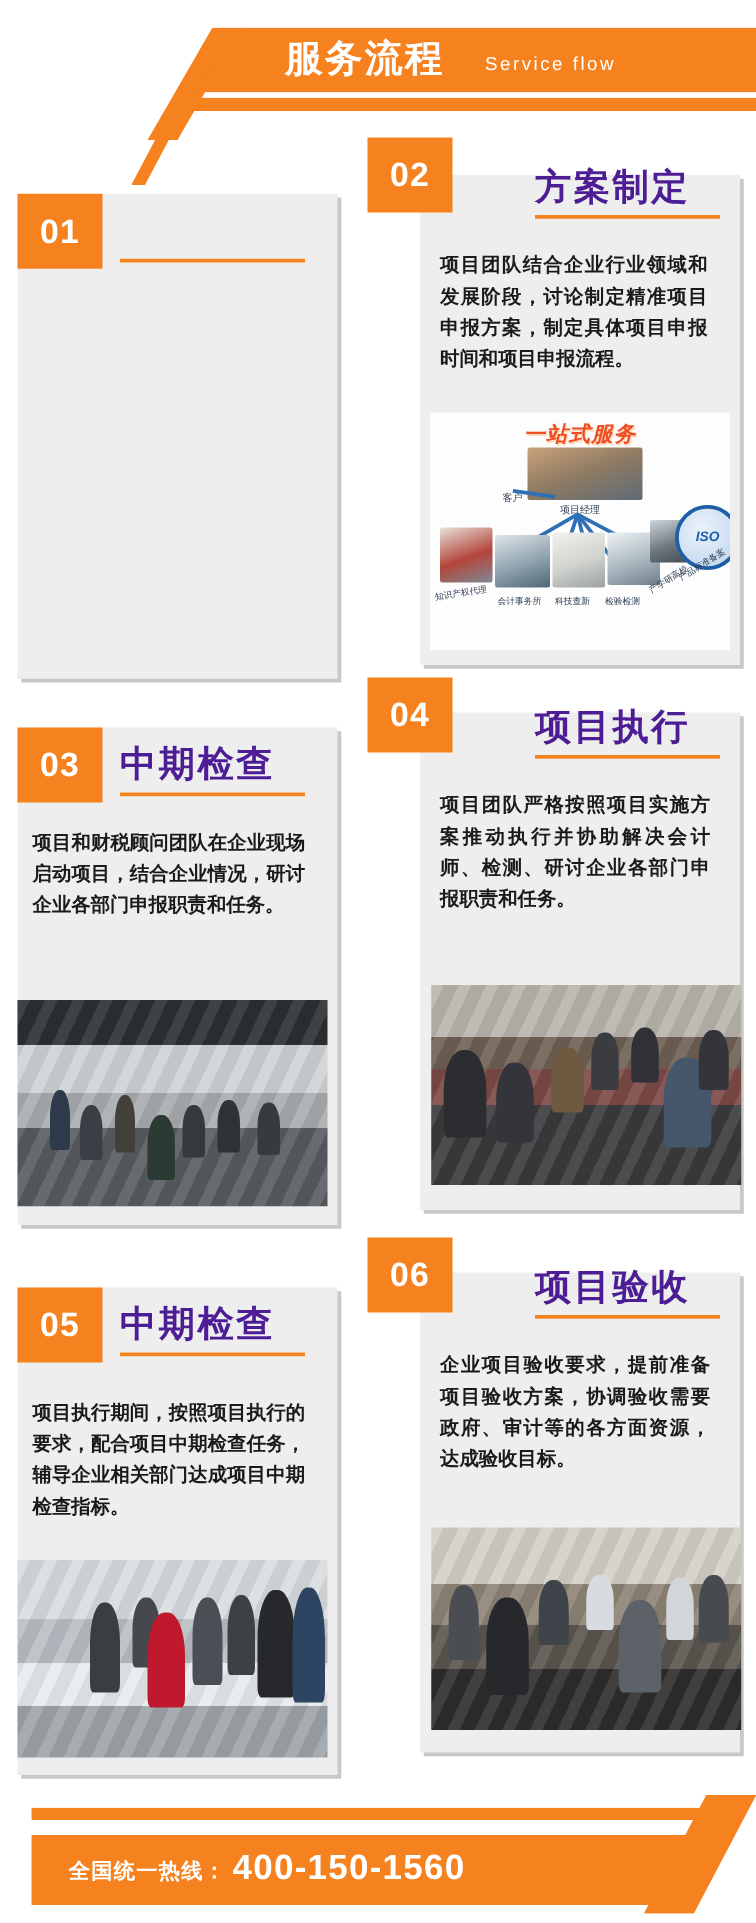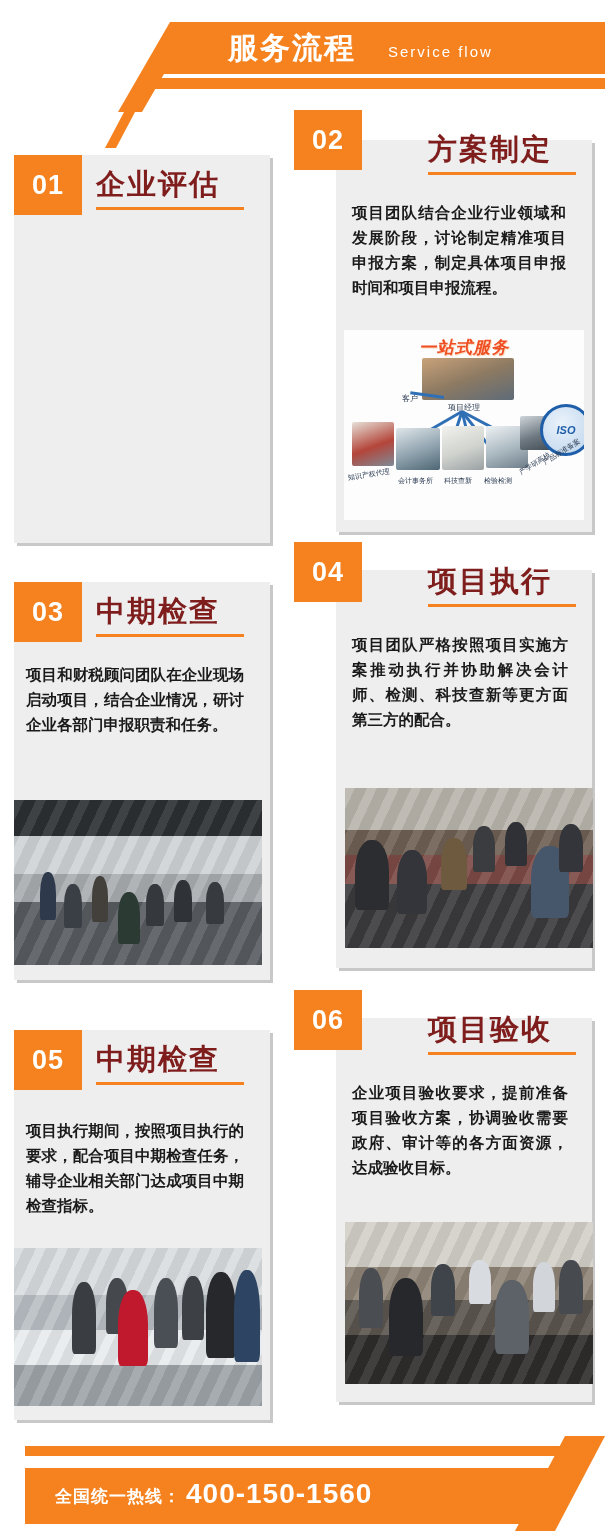--- a/index.html
+++ b/index.html
@@ -44,21 +44,21 @@
 
   
   .card{position:absolute;background:#eeeeee;box-shadow:3px 3px 0 #c8c8c8;}
   .badge{
     position:absolute;background:#f5821f;color:#fff;
     font-size:27px;font-weight:bold;
     display:flex;align-items:center;justify-content:center;
     width:68px;height:60px;letter-spacing:1px;
   }
   .card-title{
-    position:absolute;font-size:29px;font-weight:bold;color:#7f1d1d;
+    position:absolute;font-size:29px;font-weight:bold;color:#4c1d95;
     letter-spacing:2px;white-space:nowrap;
   }
   .title-rule{position:absolute;height:3px;background:#f5821f;}
   .card-body{
     position:absolute;font-size:15.5px;line-height:25px;color:#1a1a1a;
     font-weight:bold;text-align:justify;
   }
 
   
   .hexwrap{position:absolute;background:#fff;}
@@ -150,21 +150,20 @@
     <div class="hdr-band2"></div>
     <div class="hdr-diag"></div>
     <div class="hdr-band"></div>
     <div class="hdr-title">服务流程</div>
     <div class="hdr-sub">Service flow</div>
   </div>
 
   <div class="card" style="left:14px;top:155px;width:256px;height:388px;">
   </div>
   <div class="badge" style="left:14px;top:155px;">01</div>
-  <div class="card-title" style="left:96px;top:165px;">企业评估</div>
   <div class="title-rule" style="left:96px;top:207px;width:148px;"></div>
 
 
   <div class="card" style="left:336px;top:140px;width:256px;height:392px;">
   </div>
   <div class="badge" style="left:294px;top:110px;">02</div>
   <div class="card-title" style="left:428px;top:130px;">方案制定</div>
   <div class="title-rule" style="left:428px;top:172px;width:148px;"></div>
   <div class="card-body" style="left:352px;top:200px;width:214px;">项目团队结合企业行业领域和发展阶段，讨论制定精准项目申报方案，制定具体项目申报时间和项目申报流程。</div>
 
@@ -216,21 +215,21 @@
       <i style="left:160px;top:80px;width:18px;height:42px;background:#2f3337;"></i>
       <i style="left:192px;top:82px;width:18px;height:42px;background:#373b40;"></i>
     </div>
   </div>
 
   <div class="card" style="left:336px;top:570px;width:256px;height:398px;">
   </div>
   <div class="badge" style="left:294px;top:542px;">04</div>
   <div class="card-title" style="left:428px;top:562px;">项目执行</div>
   <div class="title-rule" style="left:428px;top:604px;width:148px;"></div>
-  <div class="card-body" style="left:352px;top:632px;width:216px;">项目团队严格按照项目实施方案推动执行并协助解决会计师、检测、科技查新等更方面第三方的配合。</div>
+  <div class="card-body" style="left:352px;top:632px;width:216px;">项目团队严格按照项目实施方案推动执行并协助解决会计师、检测、研讨企业各部门申报职责和任务。</div>
 
   <div class="photo ph-meet" style="left:345px;top:788px;width:248px;height:160px;">
     <div class="ph-veil"></div>
     <div class="ph-figs">
       <i style="left:10px;top:52px;width:34px;height:70px;background:#2b2d31;"></i>
       <i style="left:52px;top:62px;width:30px;height:64px;background:#33353a;"></i>
       <i style="left:96px;top:50px;width:26px;height:52px;background:#6d5a3f;"></i>
       <i style="left:128px;top:38px;width:22px;height:46px;background:#3a3c40;"></i>
       <i style="left:160px;top:34px;width:22px;height:44px;background:#2f3136;"></i>
       <i style="left:186px;top:58px;width:38px;height:72px;background:#46566b;"></i>

